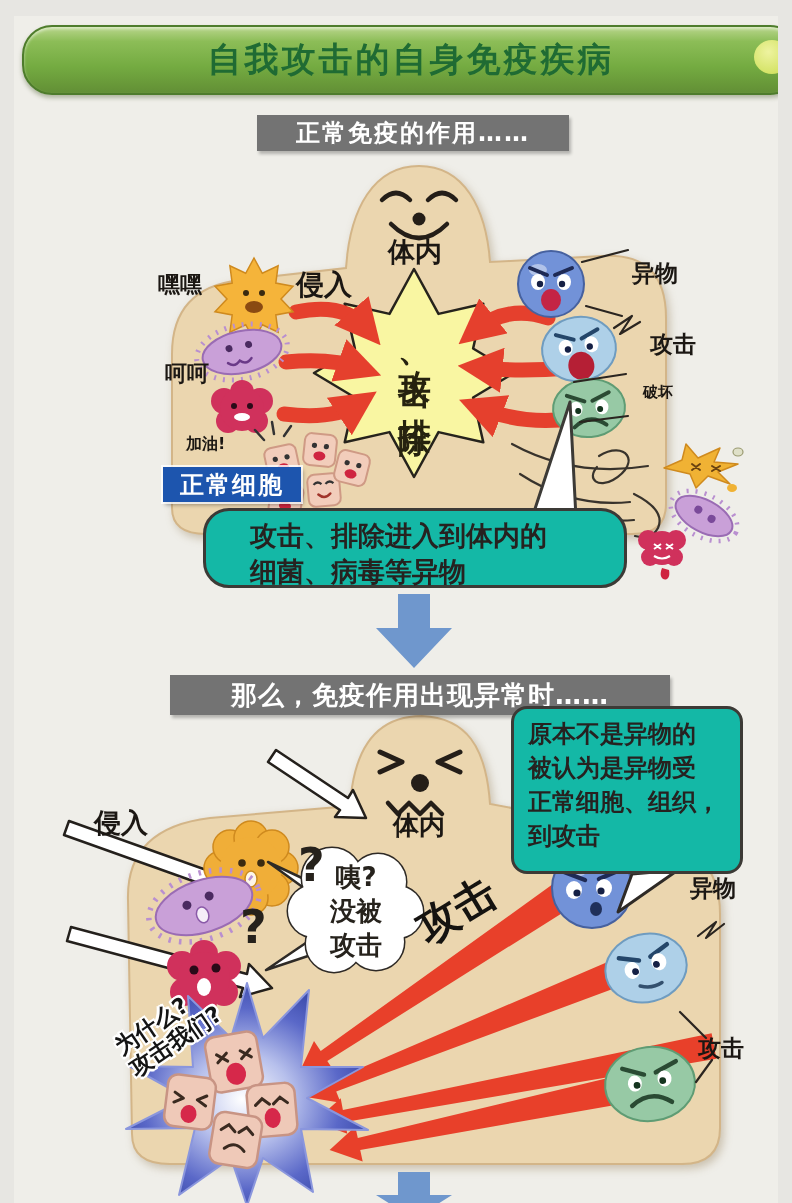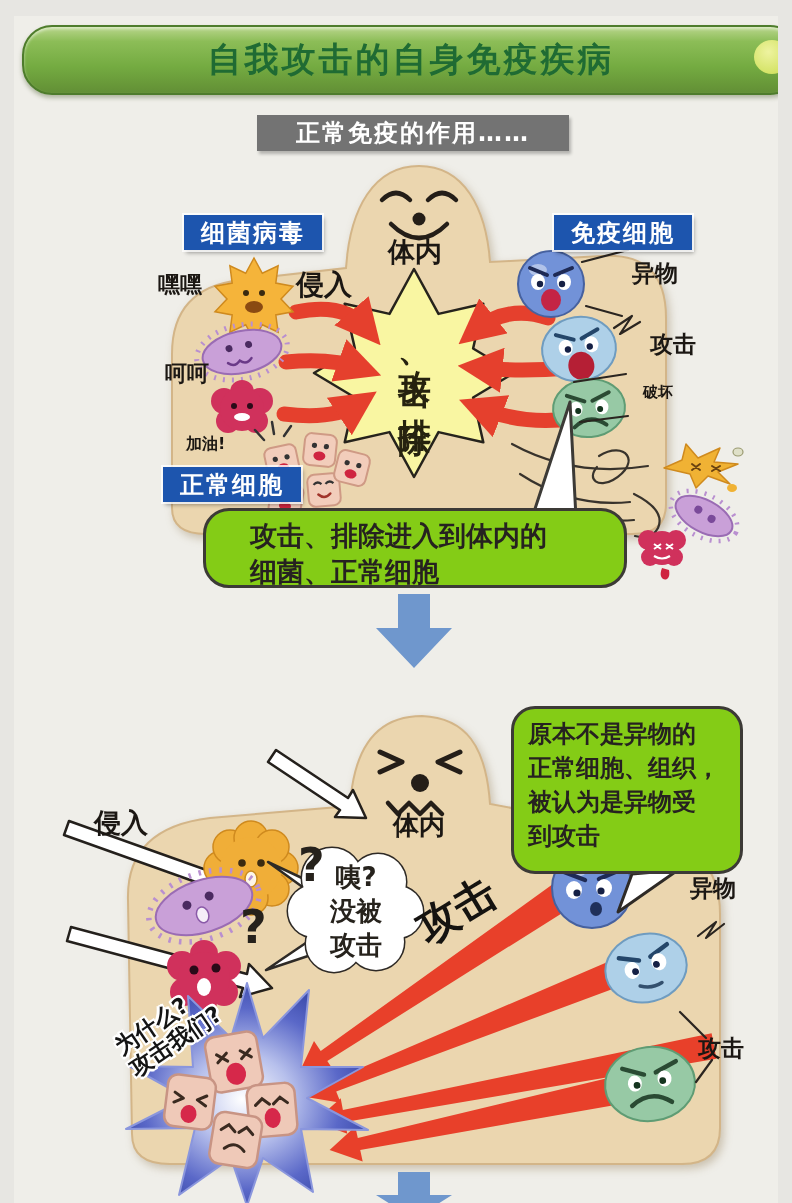--- a/index.html
+++ b/index.html
@@ -40,21 +40,21 @@
   .blue-tag{
     background:#1d55ae;display:flex;align-items:center;justify-content:center;
     box-shadow:0 0 0 2px rgba(255,255,255,.8), 2px 3px 4px rgba(0,0,0,.35);
   }
   .blue-tag span{color:#ffffff;font-weight:700;font-size:24px;letter-spacing:2px;}
 
   .lbl{font-weight:700;color:#1b1713;white-space:nowrap;}
 
   
   .bubble{
-    background:#84cc16;border:3px solid #3c3a36;border-radius:26px;
+    background:#14b8a6;border:3px solid #3c3a36;border-radius:26px;
     box-sizing:border-box;color:#262220;font-weight:700;
   }
   .bubble .ln{display:block;white-space:nowrap;}
 
   .vert-star-text{
     writing-mode:vertical-rl;text-orientation:upright;
     font-size:33px;font-weight:700;letter-spacing:5px;color:#26220f;
     display:flex;align-items:center;justify-content:center;
   }
   .qmark{font-size:46px;font-weight:700;color:#26221c;}
@@ -394,53 +394,50 @@
 
   <div class="abs green-banner">
     <span class="title">自我攻击的自身免疫疾病</span>
   </div>
   <div class="abs banner-dot"></div>
 
   <div class="abs pink-banner" style="left:243px;top:99px;width:312px;height:36px;">
     <span style="font-size:24px;letter-spacing:2px;">正常免疫的作用……</span>
   </div>
 
-  <div class="abs blue-tag" style="left:170px;top:199px;width:138px;height:35px;">
-    <span>细菌病毒</span>
-  </div>
-  <div class="abs blue-tag" style="left:540px;top:199px;width:138px;height:35px;">
-    <span>免疫细胞</span>
-  </div>
 
   <div class="abs lbl" style="left:374px;top:218px;font-size:27px;">体内</div>
   <div class="abs lbl" style="left:144px;top:254px;font-size:22px;">嘿嘿</div>
   <div class="abs lbl" style="left:282px;top:250px;font-size:28px;">侵入</div>
   <div class="abs lbl" style="left:151px;top:343px;font-size:22px;">呵呵</div>
   <div class="abs lbl" style="left:172px;top:418px;font-size:16px;">加油!</div>
 
   <div class="abs blue-tag" style="left:149px;top:451px;width:138px;height:35px;">
     <span>正常细胞</span>
   </div>
 
   <div class="abs vert-star-text" style="left:368px;top:264px;width:64px;height:186px;">攻击、排除</div>
 
   <div class="abs lbl" style="left:618px;top:242px;font-size:23px;">异物</div>
   <div class="abs lbl" style="left:636px;top:313px;font-size:23px;">攻击</div>
   <div class="abs lbl" style="left:629px;top:367px;font-size:15px;">破坏</div>
 
   <div class="abs bubble" style="left:189px;top:492px;width:424px;height:80px;padding:7px 0 0 44px;font-size:27px;line-height:1.32;">
     <span class="ln">攻击、排除进入到体内的</span>
-    <span class="ln">细菌、正常细胞</span>
-  </div>
-
-
-  <div class="abs bubble" style="left:497px;top:690px;width:232px;height:168px;border-radius:24px;padding:8px 0 0 14px;font-size:24px;line-height:1.42;">
+    <span class="ln">细菌、病毒等异物</span>
+  </div>
+
+  <div class="abs pink-banner" style="left:156px;top:659px;width:500px;height:40px;">
+    <span style="font-size:26px;letter-spacing:1px;">那么，免疫作用出现异常时……</span>
+  </div>
+
+  <div class="abs bubble" style="left:497px;top:690px;width:232px;height:168px;border-radius:16px;padding:8px 0 0 14px;font-size:24px;line-height:1.42;">
     <span class="ln">原本不是异物的</span>
+    <span class="ln">被认为是异物受</span>
     <span class="ln">正常细胞、组织，</span>
-    <span class="ln">被认为是异物受</span>
     <span class="ln">到攻击</span>
   </div>
 
   <div class="abs lbl" style="left:80px;top:789px;font-size:27px;">侵入</div>
   <div class="abs lbl" style="left:379px;top:792px;font-size:26px;">体内</div>
 
   <div class="abs qmark" style="left:284px;top:822px;">?</div>
   <div class="abs qmark" style="left:226px;top:884px;">?</div>
 
   <div class="abs" style="left:302px;top:845px;width:80px;text-align:center;font-size:26px;font-weight:700;line-height:1.3;color:#26221c;">

